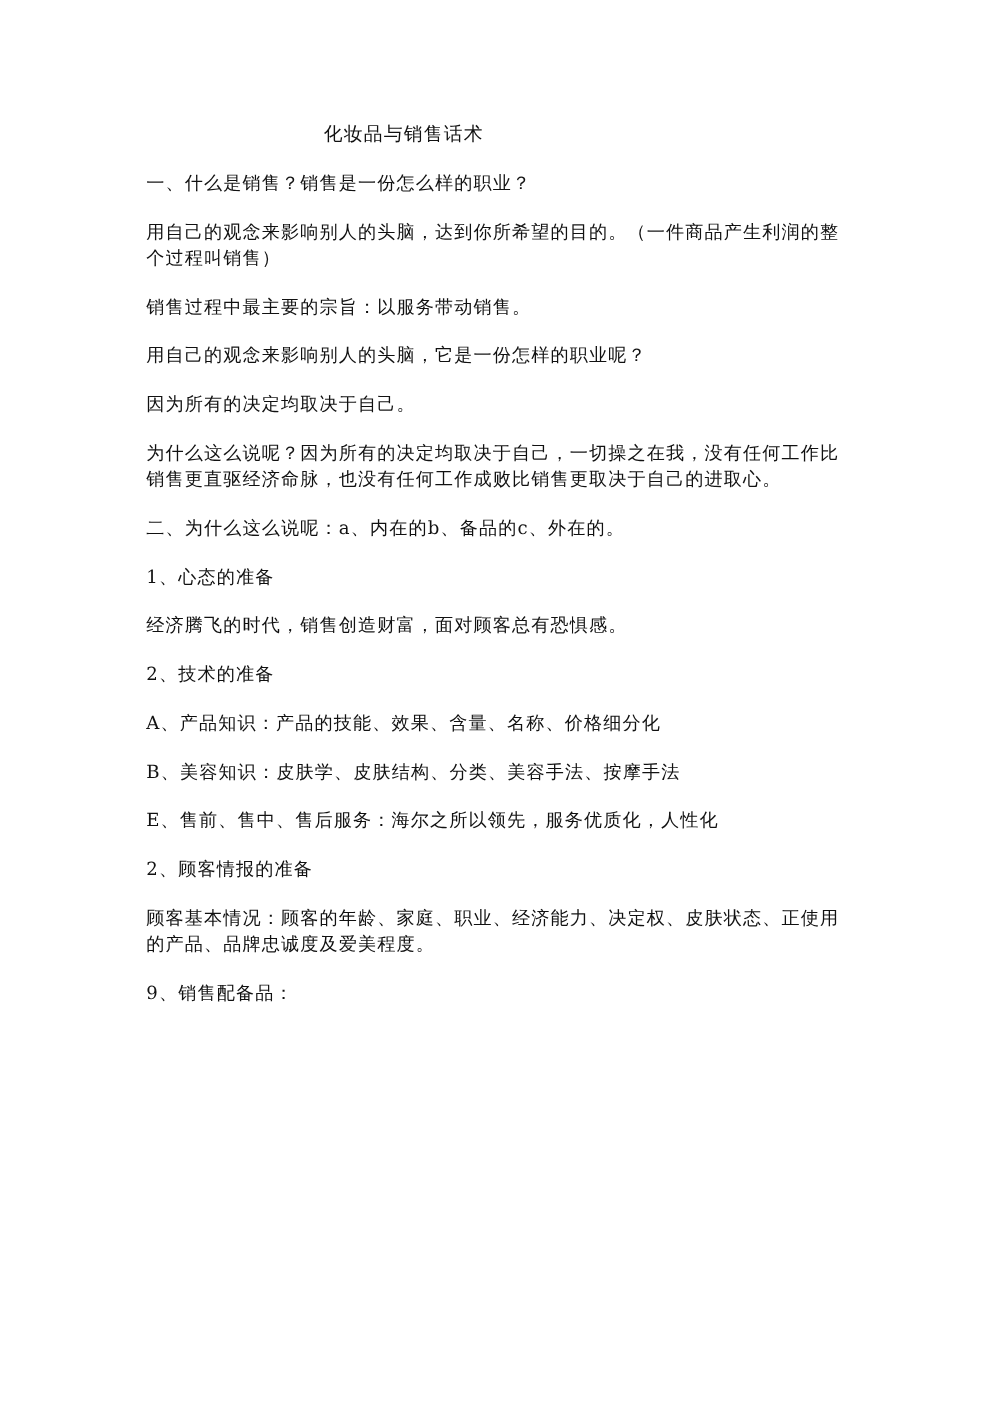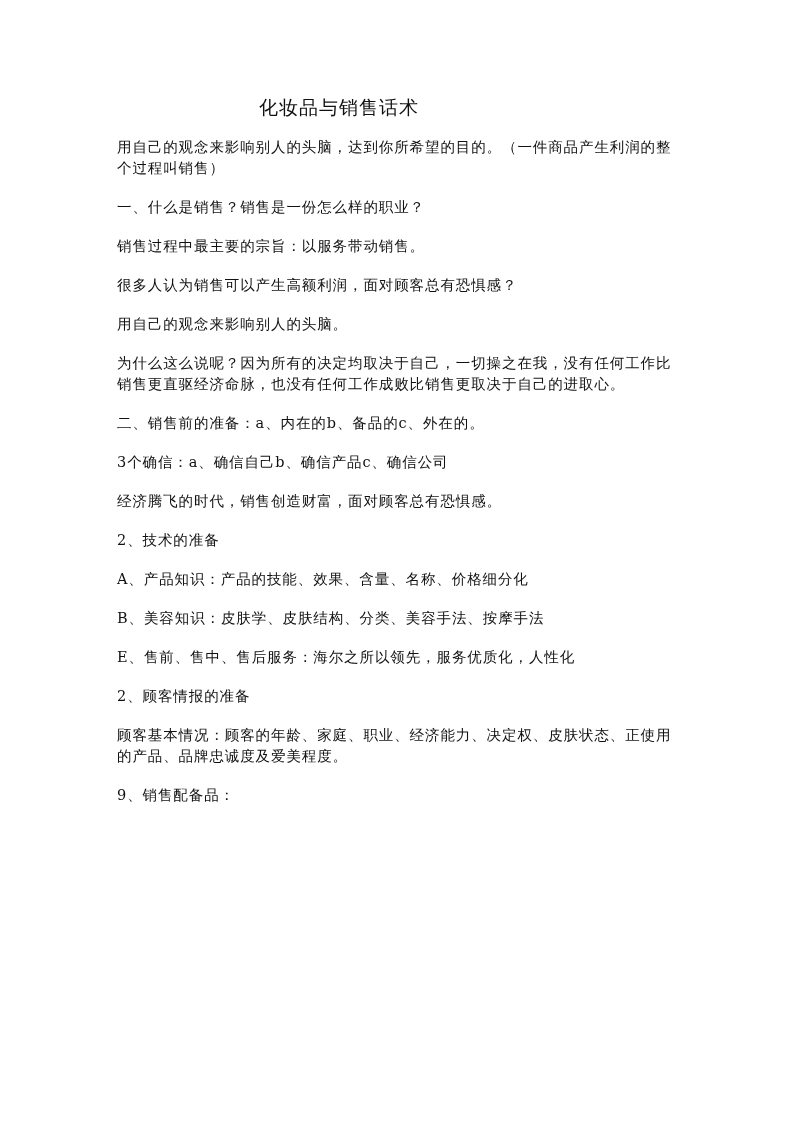--- a/index.html
+++ b/index.html
@@ -1,38 +1,38 @@
 <!DOCTYPE html>
 <html><head>
 <meta charset="utf-8">
 <style>
   html, body { margin: 0; padding: 0; background: #ffffff; }
   body { width: 794px; height: 1123px; position: relative; overflow: hidden;
          font-family: "DejaVu Serif", "Liberation Serif", serif; color: #111; }
   .page { position: absolute; left: 0; top: 0; width: 794px; height: 1123px; background: #fff; }
   .title { position: absolute; top: 97px; left: 0; width: 646px; text-align: center;
-           font-size: 19px; line-height: 20px; letter-spacing: 1px; padding-left: 16px; }
+           font-size: 15px; line-height: 20px; letter-spacing: 1px; }
   .content { position: absolute; left: 117px; top: 137px; width: 566px; }
   .p { font-size: 14.5px; line-height: 21px; margin: 0 0 18px 0; letter-spacing: 0.9px;
        white-space: normal; word-break: break-all; }
 </style>
 </head>
 <body>
 
 <div class="page">
   <div class="title">化妆品与销售话术</div>
   <div class="content">
+    <p class="p">一、什么是销售？销售是一份怎么样的职业？</p>
     <p class="p">用自己的观念来影响别人的头脑，达到你所希望的目的。（一件商品产生利润的整个过程叫销售）</p>
-    <p class="p">一、什么是销售？销售是一份怎么样的职业？</p>
     <p class="p">销售过程中最主要的宗旨：以服务带动销售。</p>
-    <p class="p">很多人认为销售可以产生高额利润，面对顾客总有恐惧感？</p>
-    <p class="p">用自己的观念来影响别人的头脑。</p>
+    <p class="p">用自己的观念来影响别人的头脑，它是一份怎样的职业呢？</p>
+    <p class="p">因为所有的决定均取决于自己。</p>
     <p class="p">为什么这么说呢？因为所有的决定均取决于自己，一切操之在我，没有任何工作比销售更直驱经济命脉，也没有任何工作成败比销售更取决于自己的进取心。</p>
-    <p class="p">二、销售前的准备：a、内在的b、备品的c、外在的。</p>
-    <p class="p">3个确信：a、确信自己b、确信产品c、确信公司</p>
+    <p class="p">二、为什么这么说呢：a、内在的b、备品的c、外在的。</p>
+    <p class="p">1、心态的准备</p>
     <p class="p">经济腾飞的时代，销售创造财富，面对顾客总有恐惧感。</p>
     <p class="p">2、技术的准备</p>
     <p class="p">A、产品知识：产品的技能、效果、含量、名称、价格细分化</p>
     <p class="p">B、美容知识：皮肤学、皮肤结构、分类、美容手法、按摩手法</p>
     <p class="p">E、售前、售中、售后服务：海尔之所以领先，服务优质化，人性化</p>
     <p class="p">2、顾客情报的准备</p>
     <p class="p">顾客基本情况：顾客的年龄、家庭、职业、经济能力、决定权、皮肤状态、正使用的产品、品牌忠诚度及爱美程度。</p>
     <p class="p">9、销售配备品：</p>
   </div>
 </div>

